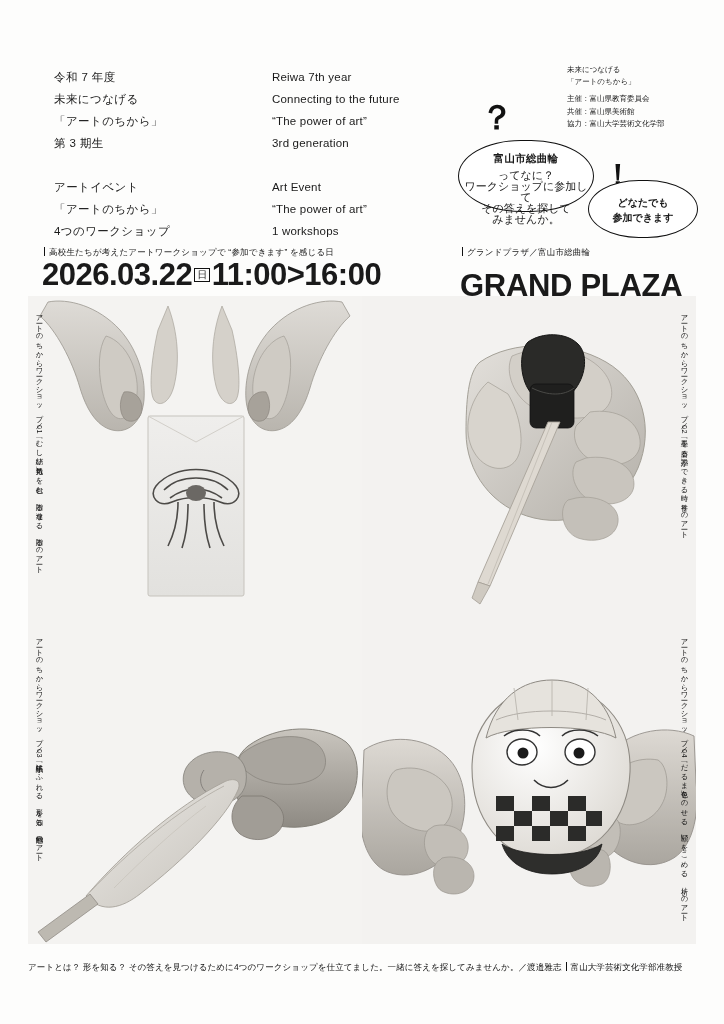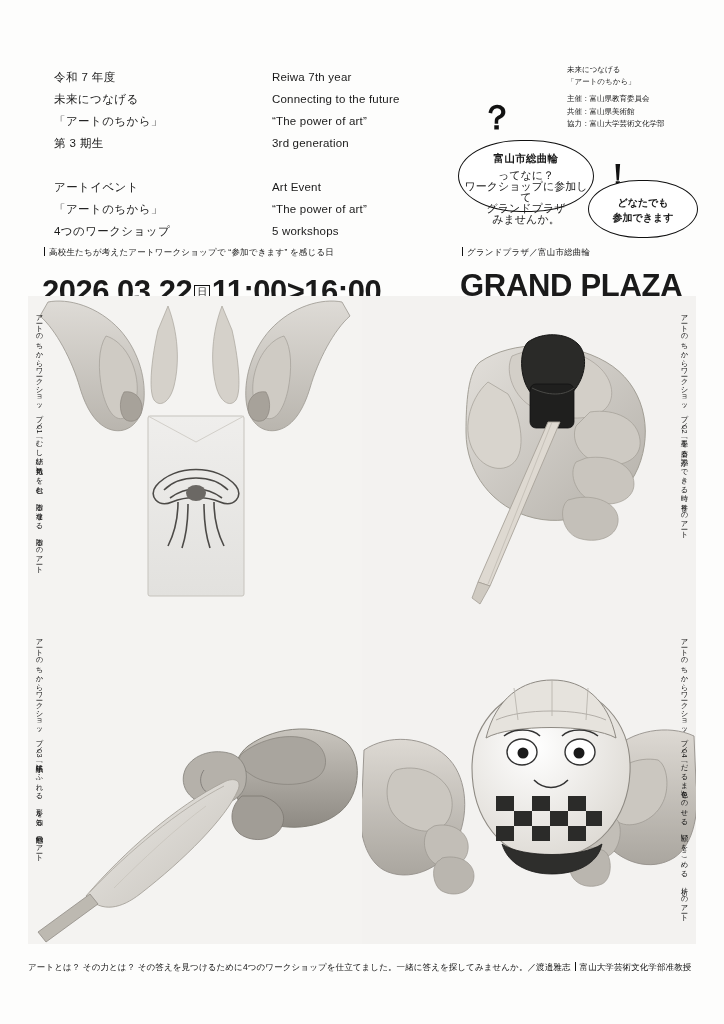--- a/index.html
+++ b/index.html
@@ -148,21 +148,21 @@
     display: inline-block;
     width: 1px;
     height: 9px;
     background: #111;
     margin-right: 4px;
     vertical-align: -1px;
   }
   .date {
     position: absolute;
     left: 42px;
-    top: 26px;
+    top: 9px;
     font-size: 31px;
     font-weight: bold;
     letter-spacing: -0.5px;
     font-family: "Liberation Sans", sans-serif;
     white-space: nowrap;
   }
   .date .daybox {
     display: inline-block;
     border: 1px solid #111;
     font-size: 10px;
@@ -272,21 +272,21 @@
     <div class="col-en">
       <div class="blk1">
         <div>Reiwa 7th year</div>
         <div>Connecting to the future</div>
         <div>“The power of art”</div>
         <div>3rd generation</div>
       </div>
       <div class="blk2">
         <div>Art Event</div>
         <div>“The power of art”</div>
-        <div>5 workshops</div>
+        <div>1 workshops</div>
       </div>
     </div>
 
     <div class="credits">
       <div class="tiny-title">
         <div>未来につなげる</div>
         <div>「アートのちから」</div>
       </div>
       <div>主催：富山県教育委員会</div>
       <div>共催：富山県美術館</div>
@@ -295,21 +295,21 @@
 
     <div class="bubble-area">
       <div class="qmark">？</div>
       <div class="emark">！</div>
 
       <div class="bubble bubble1">
         <div class="b-title">富山市総曲輪</div>
         <div class="b-sub">
           <div>ってなに？</div>
           <div>ワークショップに参加して</div>
-          <div>グランドプラザ</div>
+          <div>その答えを探して</div>
           <div>みませんか。</div>
         </div>
       </div>
 
       <div class="bubble bubble2">
         <div class="b-line">どなたでも</div>
         <div class="b-line">参加できます</div>
       </div>
     </div>
   </div>
@@ -493,16 +493,16 @@
           </g>
         </g>
 
         <path d="M140 224 C160 238 220 238 240 224 C236 244 214 254 190 254 C166 254 146 244 140 224 Z" fill="#2e2e2c" stroke="#1a1a19" stroke-width="0.8"></path>
       </svg>
       <div class="vcap vcap-r">アートのちからワークショップ／04「だるま」色をのせる、願いをこめる、祈りのアート</div>
     </div>
   </div>
 
   <div class="footer">
-    <span>アートとは？ その力とは？ その答えを見つけるために4つのワークショップを仕立てました。一緒に答えを探してみませんか。／渡邉雅志</span><span class="sep"></span><span>富山大学芸術文化学部准教授</span>
+    <span>アートとは？ 形を知る？ その答えを見つけるために4つのワークショップを仕立てました。一緒に答えを探してみませんか。／渡邉雅志</span><span class="sep"></span><span>富山大学芸術文化学部准教授</span>
   </div>
 
 </div>
 
 </body></html>

